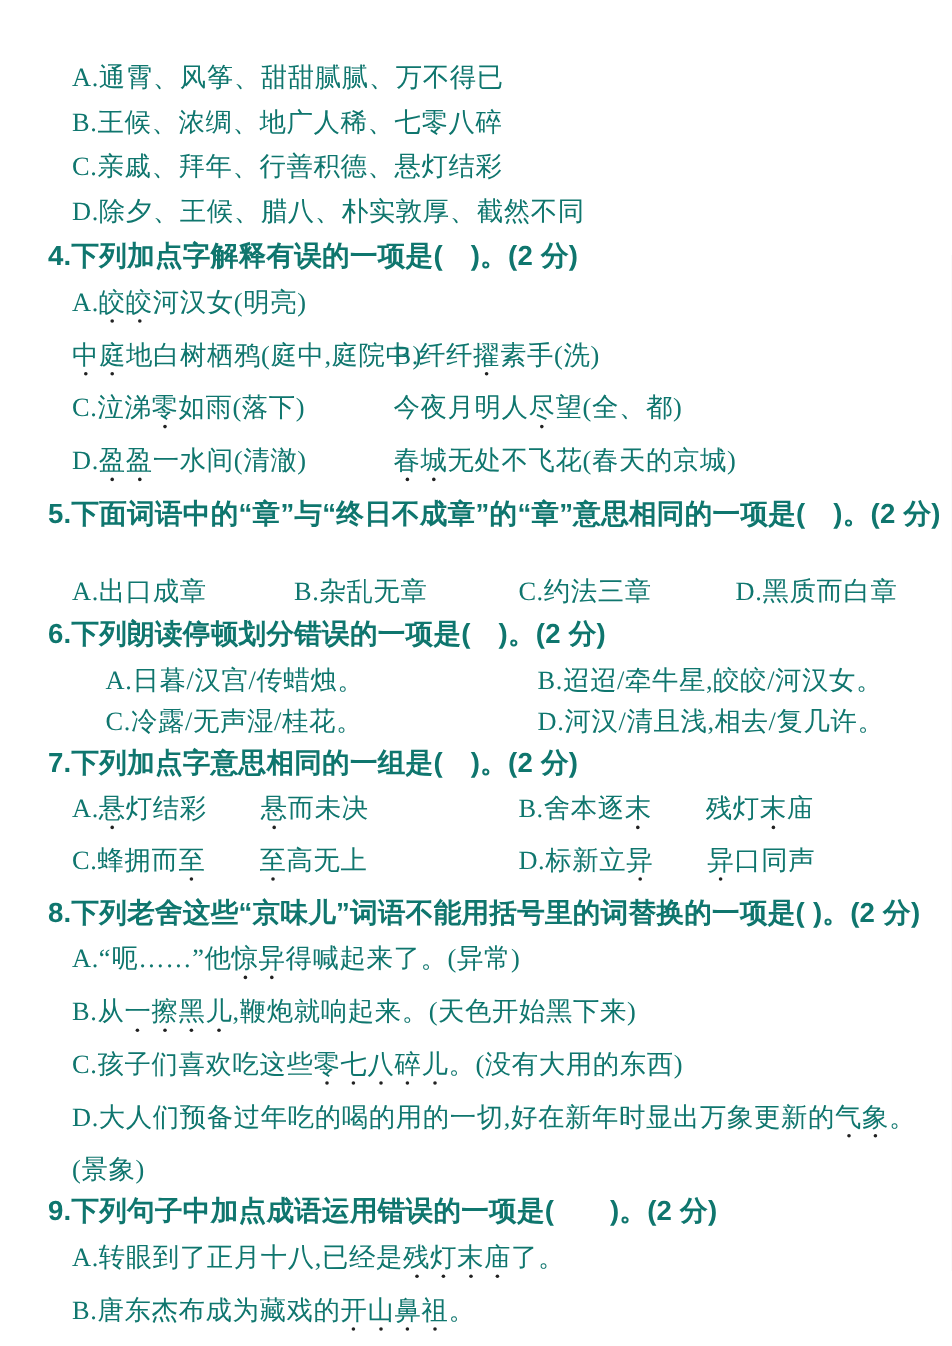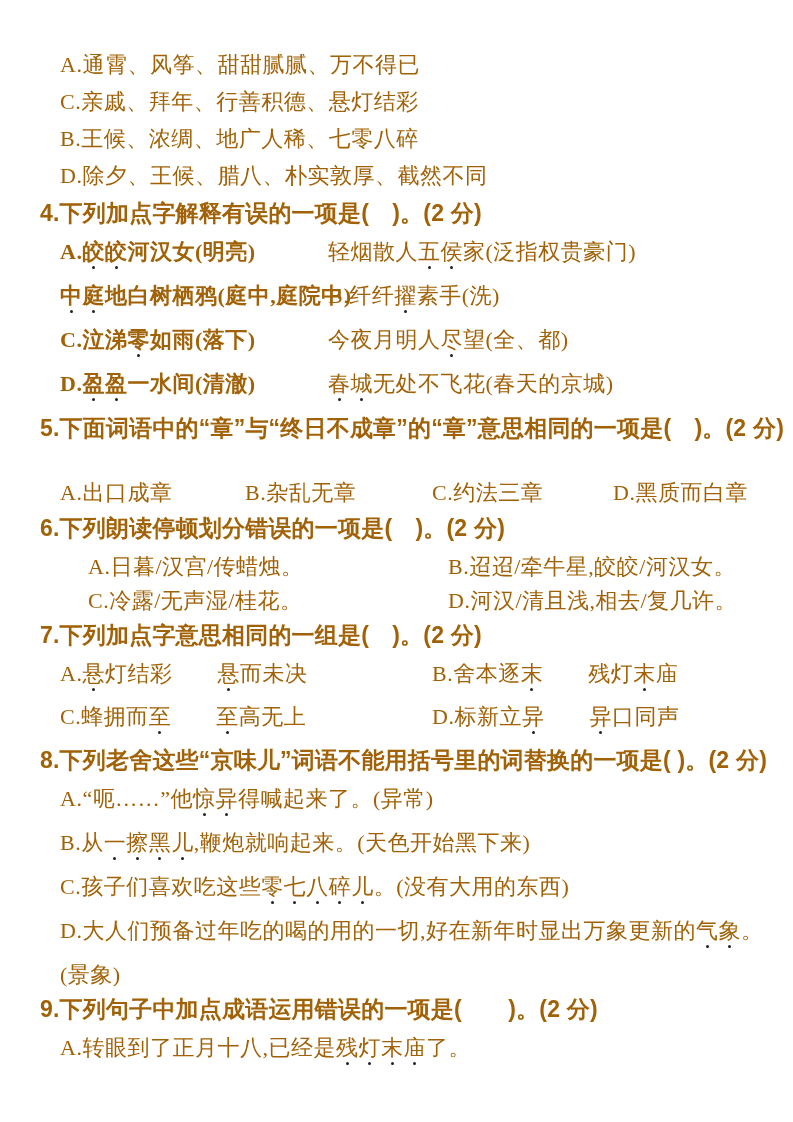--- a/index.html
+++ b/index.html
@@ -5,21 +5,21 @@
   html,body { margin:0; padding:0; }
   body {
     background:#e8e8e8;
     font-family:"Liberation Serif","DejaVu Serif",serif;
   }
   .page {
     position:relative;
     width:793px; height:1122px;
     margin:0 auto;
     background:#ffffff;
-    color:#a16207;
+    color:#0f766e;
     box-sizing:border-box;
     padding:52px 28px 0 40px;
     overflow:hidden;
   }
   .line {
     font-size:22px;
     line-height:26px;
     margin:0 0 18px 20px;
     white-space:nowrap;
     letter-spacing:0.5px;
@@ -33,21 +33,21 @@
     margin-bottom:13px;
     letter-spacing:0.2px;
   }
   .tight   { margin-bottom:11px; }  
   .tightish{ margin-bottom:9px;margin-top:39px;  }  
   .tight2  { margin-bottom:8px;  }  
   .cont    { margin-bottom:8px;  }  
   .cols { display:flex; }
   .cols .cell { flex:0 0 auto; }
   .cols.q4 { margin-bottom:18px; }
-  .cols.q4 .cell:nth-child(1) { width:268px;font-weight:bold; }
+  .cols.q4 .cell:nth-child(1) { width:268px; }
   .cols.q5 .cell:nth-child(1) { width:185px; }
   .cols.q5 .cell:nth-child(2) { width:187px; }
   .cols.q5 .cell:nth-child(3) { width:181px; }
   .cols.q6 .cell:nth-child(1) { width:360px;margin-left:28px; }
   .cols.q7 { margin-bottom:17px; }
   .cols.q7 .cell:nth-child(1) { width:372px; }
   
   .em { white-space:nowrap; }
   .emch { position:relative; display:inline-block; }
   .emch::after {
@@ -59,27 +59,26 @@
     border-radius:50%;
     background:#222222;
   }
 </style>
 </head>
 <body>
 
 <div class="page">
   <div id="doc">
       <div class="line opt tight"><span>A.通霄、风筝、甜甜腻腻、万不得已</span></div>
+      <div class="line opt tight"><span>B.王候、浓绸、地广人稀、七零八碎</span></div>
       <div class="line opt tight"><span>C.亲戚、拜年、行善积德、悬灯结彩</span></div>
-      <div class="line opt tight"><span>B.王候、浓绸、地广人稀、七零八碎</span></div>
       <div class="line opt tight"><span>D.除夕、王候、腊八、朴实敦厚、截然不同</span></div>
       <div class="line stem"><span>4.下列加点字解释有误的一项是(　)。(2 分)</span></div>
       <div class="line cols q4">
         <div class="cell"><span>A.</span><span class="em"><span class="emch">皎</span><span class="emch">皎</span></span><span>河汉女(明亮)</span></div>
-        <div class="cell"><span>轻烟散人</span><span class="em"><span class="emch">五</span><span class="emch">侯</span></span><span>家(泛指权贵豪门)</span></div>
       </div>
       <div class="line cols q4">
         <div class="cell"><span class="em"><span class="emch">中</span><span class="emch">庭</span></span><span>地白树栖鸦(庭中,庭院中)</span></div>
         <div class="cell"><span>B.纤纤</span><span class="em"><span class="emch">擢</span></span><span>素手(洗)</span></div>
       </div>
       <div class="line cols q4">
         <div class="cell"><span>C.泣涕</span><span class="em"><span class="emch">零</span></span><span>如雨(落下)</span></div>
         <div class="cell"><span>今夜月明人</span><span class="em"><span class="emch">尽</span></span><span>望(全、都)</span></div>
       </div>
       <div class="line cols q4">
@@ -112,14 +111,15 @@
         <div class="cell"><span>D.标新立</span><span class="em"><span class="emch">异</span></span><span>　　</span><span class="em"><span class="emch">异</span></span><span>口同声</span></div>
       </div>
       <div class="line stem"><span>8.下列老舍这些“京味儿”词语不能用括号里的词替换的一项是( )。(2 分)</span></div>
       <div class="line opt"><span>A.“呃……”他</span><span class="em"><span class="emch">惊</span><span class="emch">异</span></span><span>得喊起来了。(异常)</span></div>
       <div class="line opt"><span>B.从</span><span class="em"><span class="emch">一</span><span class="emch">擦</span><span class="emch">黑</span><span class="emch">儿</span></span><span>,鞭炮就响起来。(天色开始黑下来)</span></div>
       <div class="line opt"><span>C.孩子们喜欢吃这些</span><span class="em"><span class="emch">零</span><span class="emch">七</span><span class="emch">八</span><span class="emch">碎</span><span class="emch">儿</span></span><span>。(没有大用的东西)</span></div>
       <div class="line opt"><span>D.大人们预备过年吃的喝的用的一切,好在新年时显出万象更新的</span><span class="em"><span class="emch">气</span><span class="emch">象</span></span><span>。</span></div>
       <div class="line opt cont"><span>(景象)</span></div>
       <div class="line stem"><span>9.下列句子中加点成语运用错误的一项是(　　)。(2 分)</span></div>
       <div class="line opt"><span>A.转眼到了正月十八,已经是</span><span class="em"><span class="emch">残</span><span class="emch">灯</span><span class="emch">末</span><span class="emch">庙</span></span><span>了。</span></div>
+      <div class="line opt"><span>B.唐东杰布成为藏戏的</span><span class="em"><span class="emch">开</span><span class="emch">山</span><span class="emch">鼻</span><span class="emch">祖</span></span><span>。</span></div>
     </div>
 </div>
 
 </body></html>

